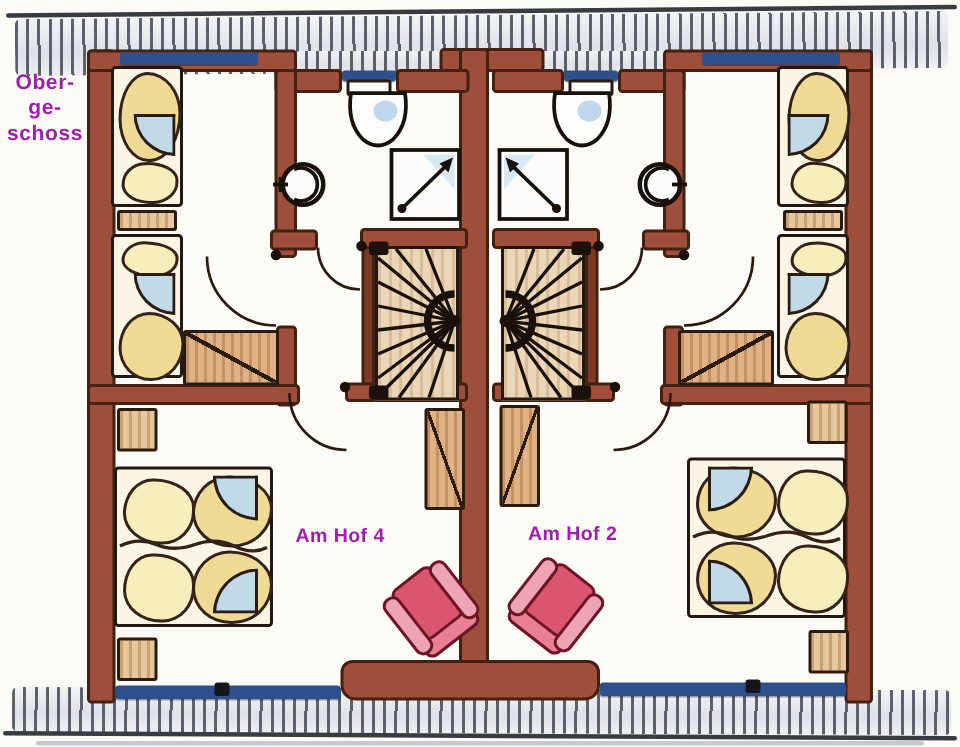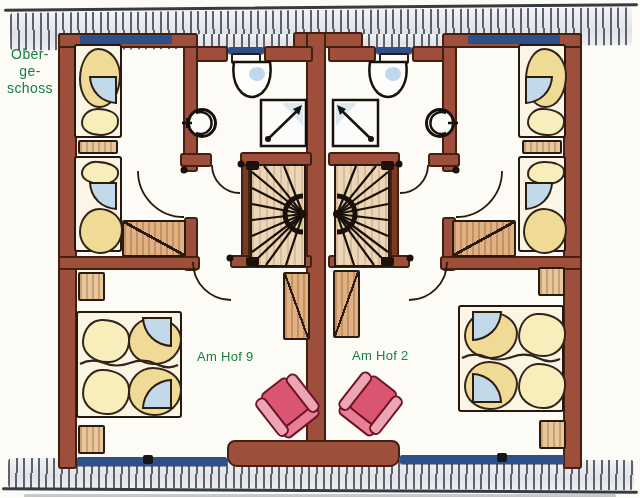--- a/index.html
+++ b/index.html
@@ -36,21 +36,21 @@
   .stair{position:absolute;background-color:#ecd6b8;
          background-image:repeating-linear-gradient(90deg,rgba(150,100,50,.22) 0 2px,transparent 2px 7px);
          border:2px solid #241812;box-sizing:border-box;}
   
   .chair{position:absolute;width:52px;height:56px;}
   .chair .back{position:absolute;left:4px;top:40px;width:44px;height:15px;background:#e87f95;border:2.5px solid #6e1426;border-radius:6px;box-sizing:border-box;}
   .chair .seat{position:absolute;left:9px;top:2px;width:34px;height:42px;background:#d95570;border:2.5px solid #6e1426;border-radius:6px;box-sizing:border-box;}
   .chair .arm{position:absolute;width:13px;height:46px;background:#eda4b4;border:2.5px solid #6e1426;border-radius:6px;box-sizing:border-box;top:4px;}
   .chair .arm.l{left:0;} .chair .arm.r{left:39px;}
   
-  .lbl{position:absolute;color:#15803d;font-weight:normal;z-index:10;}
+  .lbl{position:absolute;color:#a21caf;font-weight:bold;z-index:10;}
   #floor-label{left:0;top:46px;width:60px;text-align:center;font-size:14px;line-height:17px;letter-spacing:.4px;}
   .unit-lbl{font-size:13px;letter-spacing:.3px;}
   svg.overlay{position:absolute;left:0;top:0;z-index:5;pointer-events:none;}
   .tank{position:absolute;background:#fdfdfa;border:2px solid #2b1a0e;box-sizing:border-box;border-radius:2px;}
 </style>
 </head>
 <body>
 
 <div id="canvas">
 
@@ -266,16 +266,16 @@
       <path d="M80,364 q12,-6 24,-1 t26,0 t26,1 t22,1"></path>
       <path d="M462,358 q12,-6 24,-1 t26,0 t26,1 t22,1"></path>
     </g>
   </svg>
 
   <div class="lbl" id="floor-label">
     <div>Ober-</div>
     <div>ge-</div>
     <div>schoss</div>
   </div>
-  <div class="lbl unit-lbl" style="left:197px;top:349px;">Am Hof 9</div>
+  <div class="lbl unit-lbl" style="left:197px;top:349px;">Am Hof 4</div>
   <div class="lbl unit-lbl" style="left:352px;top:348px;">Am Hof 2</div>
 
 </div>
 
 </body></html>

